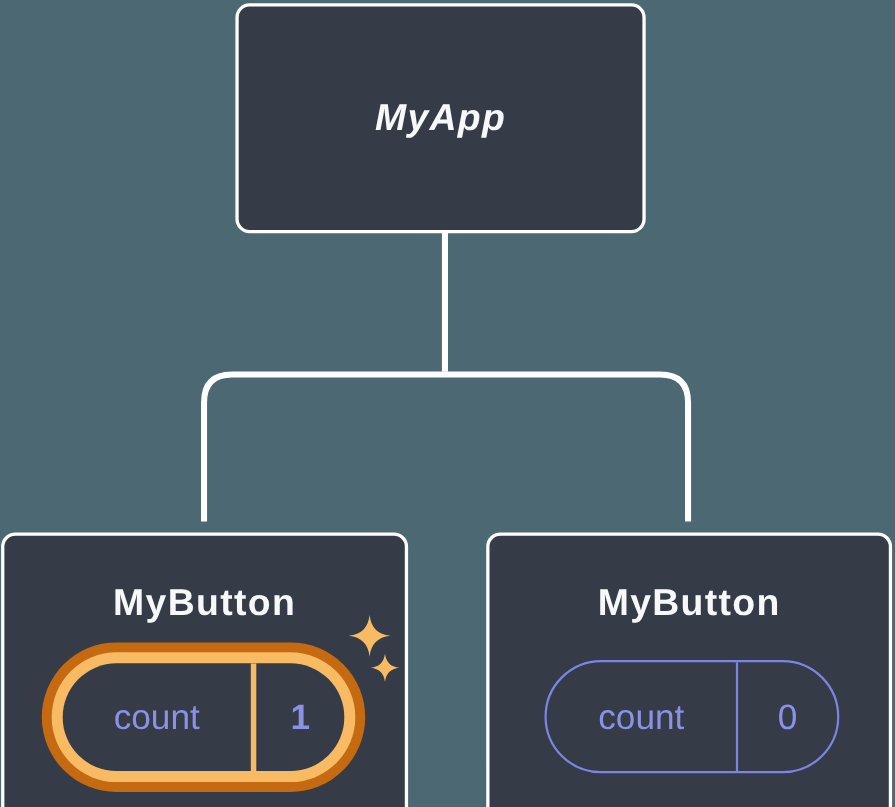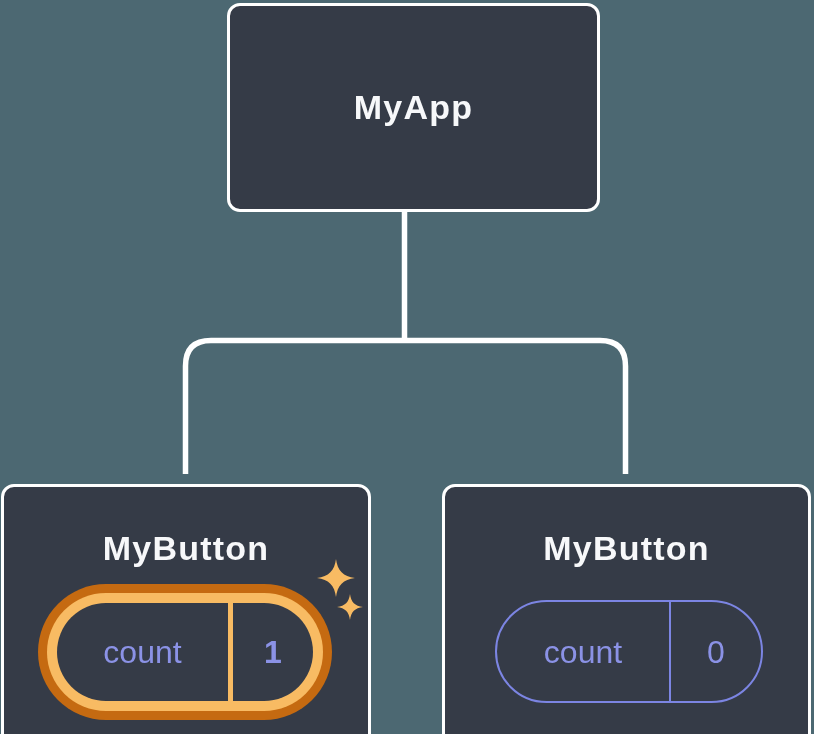--- a/index.html
+++ b/index.html
@@ -25,22 +25,22 @@
   }
   .connectors{position:absolute;left:0;top:0;}
   .connectors path{stroke:var(--connector);stroke-width:5.5;fill:none;}
   .node{
     position:absolute;
     background:var(--node-fill);
     border:3px solid var(--node-border);
     border-radius:13px;
   }
   .node-root{
-    left:227px;top:3px;width:373px;height:209px;
-    display:flex;align-items:center;justify-content:center;
+    left:214px;top:3px;width:373px;height:209px;
+    display:flex;align-items:center;justify-content:center;font-style:italic;
   }
   .node-child{top:484px;height:334px;}
   .node-left{left:1px;width:370px;}
   .node-right{left:442px;width:369px;}
   .node-title{
     color:var(--title-text);
     font-size:34px;font-weight:600;letter-spacing:1.2px;
     text-align:center;line-height:1.2;
   }
   .node-child .node-title{margin-top:41px;}

